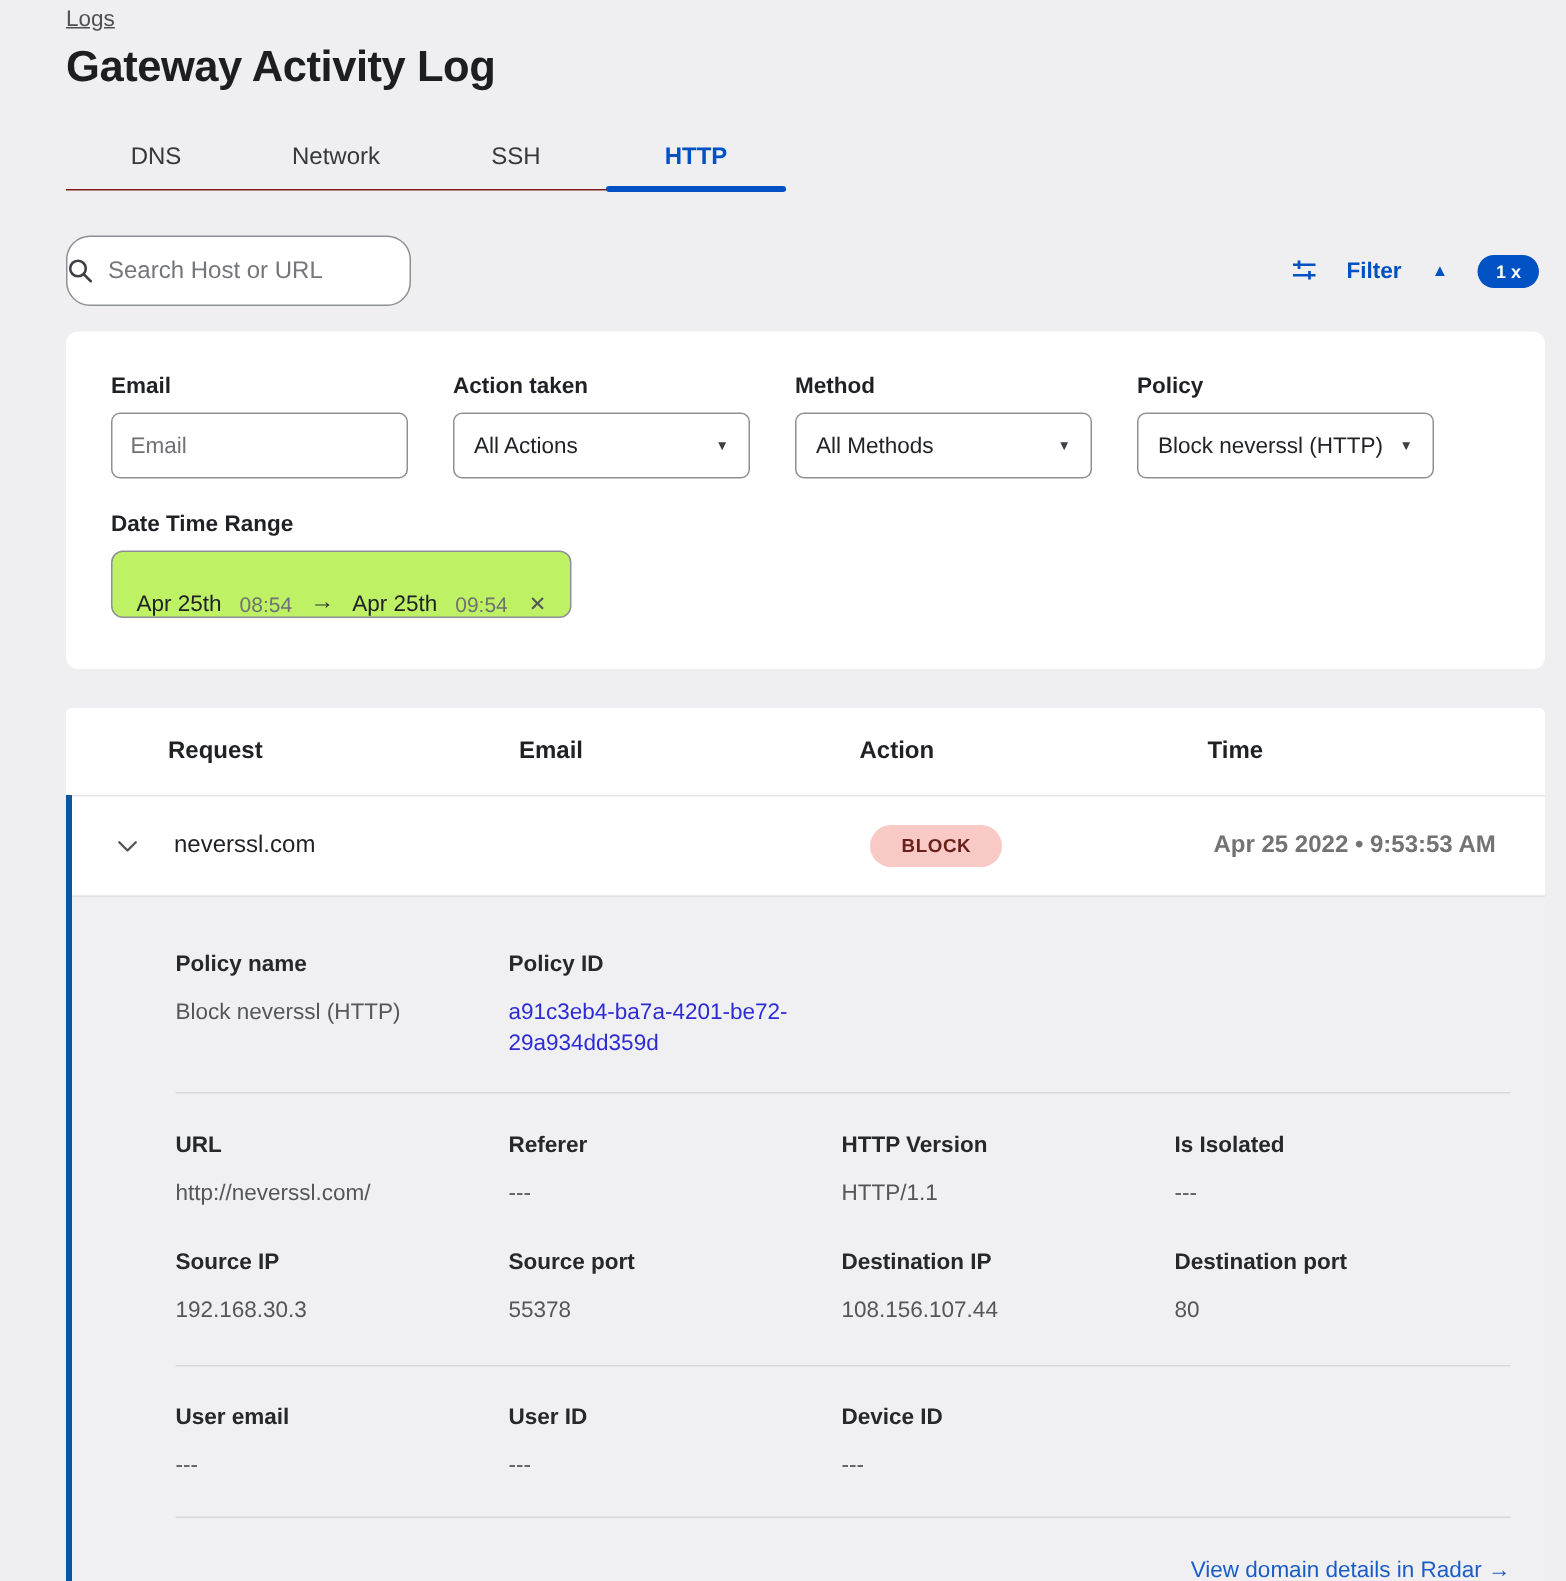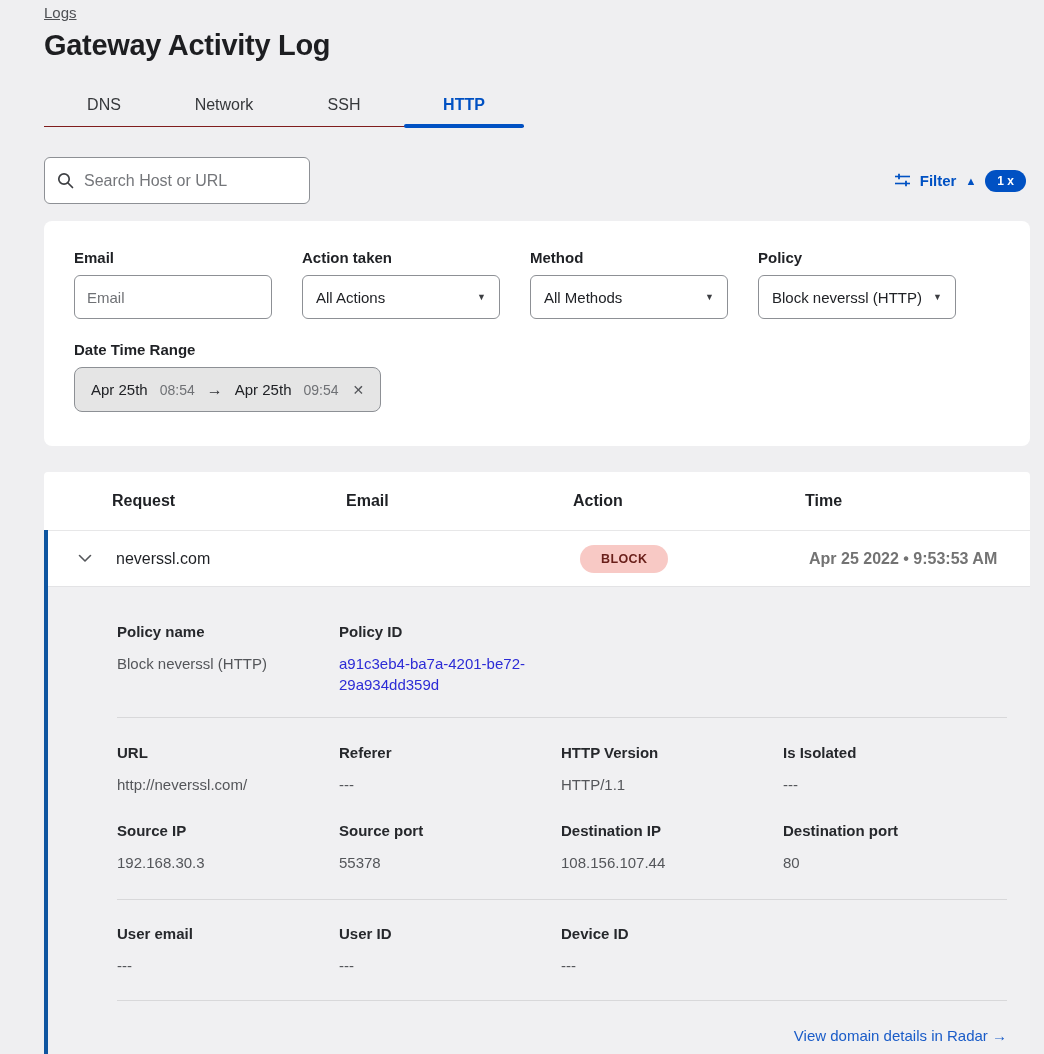--- a/index.html
+++ b/index.html
@@ -15,51 +15,51 @@
   .page-title { font-size:29px; font-weight:700; color:#1d1e21; letter-spacing:-.3px; margin-top:8px; }
 
   
   .tabs { display:flex; width:480px; margin-top:24px; border-bottom:1px solid #7f1d1d; }
   .tab { flex:1; text-align:center; font-size:16px; color:#36383b; padding:10px 0 12px; position:relative; cursor:pointer; }
   .tab.active { color:#0051c3; font-weight:700; }
   .tab.active::after { content:""; position:absolute; left:0; right:0; bottom:-2px; height:4px; background:#0051c3; border-radius:2px; }
 
   
   .search-row { display:flex; justify-content:space-between; align-items:center; margin-top:30px; }
-  .search-box { width:266px; height:47px; background:#fff; border:1px solid #8d9095; border-radius:6px; display:flex; align-items:center; padding:0 12px; }
+  .search-box { width:230px; height:47px; background:#fff; border:1px solid #8d9095; border-radius:16px; display:flex; align-items:center; padding:0 0; }
   .search-box svg { flex:0 0 auto; }
   .search-box input { border:none; outline:none; background:transparent; font-size:16px; margin-left:10px; width:100%; color:#202226; font-family:inherit; }
   .search-box input::placeholder { color:#74767a; }
-  .filter-controls { display:flex; align-items:center; gap:9px; padding-right:4px; }
+  .filter-controls { display:flex; align-items:center; gap:20px; padding-right:4px; }
   .filter-label { color:#0051c3; font-weight:700; font-size:15px; cursor:pointer; }
   .caret-up { color:#0051c3; font-size:11px; cursor:pointer; }
   .filter-badge { background:#0051c3; color:#fff; font-size:12px; font-weight:700; border-radius:11px; padding:4px 12px; cursor:pointer; }
 
   
   .filter-panel { background:#fff; border-radius:8px; margin-top:17px; width:986px; padding:28px 30px 34px 30px; }
   .field-row { display:flex; gap:30px; }
   .field { width:198px; }
   .field-label { font-size:15px; font-weight:700; color:#1f2125; margin-bottom:9px; }
   .text-input, .select { width:198px; height:44px; border:1px solid #8d9095; border-radius:6px; background:#fff; font-size:15px; color:#202226; }
   .text-input { padding:0 12px; outline:none; font-family:inherit; }
   .text-input::placeholder { color:#6f7175; }
   .select { display:flex; align-items:center; justify-content:space-between; padding:0 13px; cursor:pointer; }
   .select .caret-down { font-size:9px; color:#3c3e42; }
   .daterange-block { margin-top:22px; }
-  .daterange-box { display:inline-flex; align-items:center; gap:12px; height:45px; border:1px solid #8d9095; border-radius:8px; background:#e5e5e5; padding:0 16px; cursor:pointer; }
+  .daterange-box { display:inline-flex; align-items:flex-end; gap:12px; height:45px; border:1px solid #8d9095; border-radius:8px; background:#bef264; padding:0 16px; cursor:pointer; }
   .dr-date { font-size:15px; color:#202226; }
   .dr-time { font-size:14px; color:#6f7175; }
   .dr-arrow { font-size:16px; color:#303236; }
   .dr-close { font-size:14px; color:#54565a; margin-left:2px; cursor:pointer; }
 
   
   .table-card { background:#fff; border-radius:4px 4px 0 0; margin-top:26px; width:986px; height:602px; }
   .thead, .trow { display:grid; grid-template-columns:68px 234px 227px 232px 1fr; align-items:center; }
   .thead { height:58px; font-size:16px; font-weight:700; color:#1f2125; }
-  .trow { height:56px; border-top:1px solid #e7e7e8; font-size:16px; }
+  .trow { height:67px; border-top:1px solid #e7e7e8; font-size:16px; }
   .expanded-wrap { border-left:4px solid #0e55a0; }
   .chev-cell { display:flex; justify-content:center; padding-left:6px; cursor:pointer; }
   .req-cell { color:#1f2125; }
   .badge-block { display:inline-block; background:#f8c9c5; color:#691f1a; font-size:12.5px; font-weight:700; letter-spacing:.4px; border-radius:14px; padding:7px 21px; margin-left:3px; }
   .time-cell { color:#737373; font-weight:700; }
 
   
   .details { background:#f0f0f2; border-top:1px solid #e3e3e5; padding:36px 23px 30px 69px; }
   .dgrid { display:grid; grid-template-columns:repeat(4,222px); }
   .dlabel { font-size:15px; font-weight:700; color:#26282c; margin-bottom:12px; line-height:18px; }

